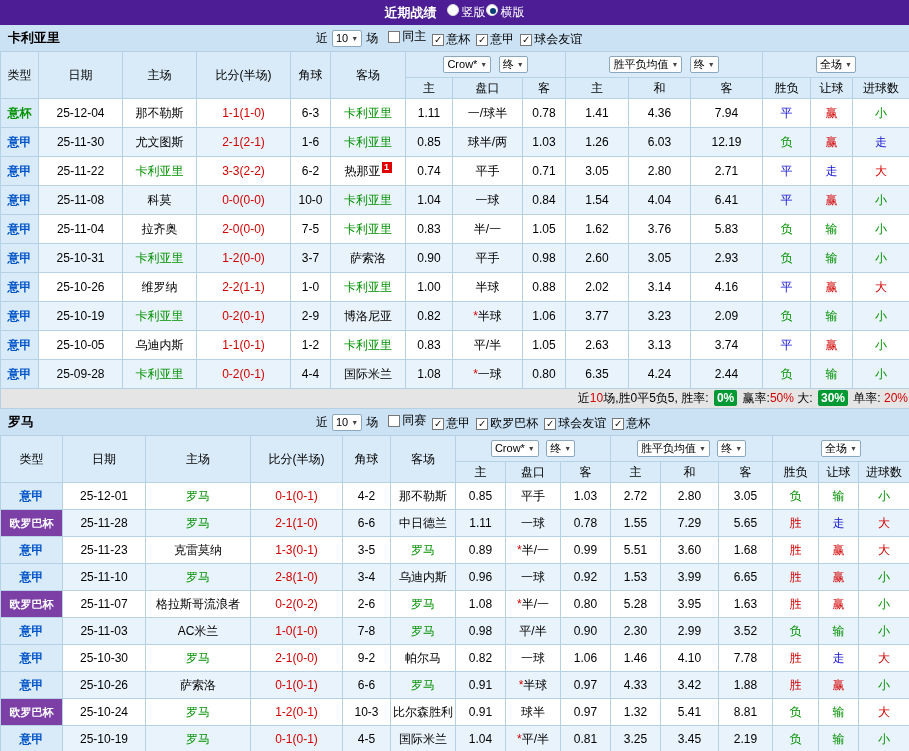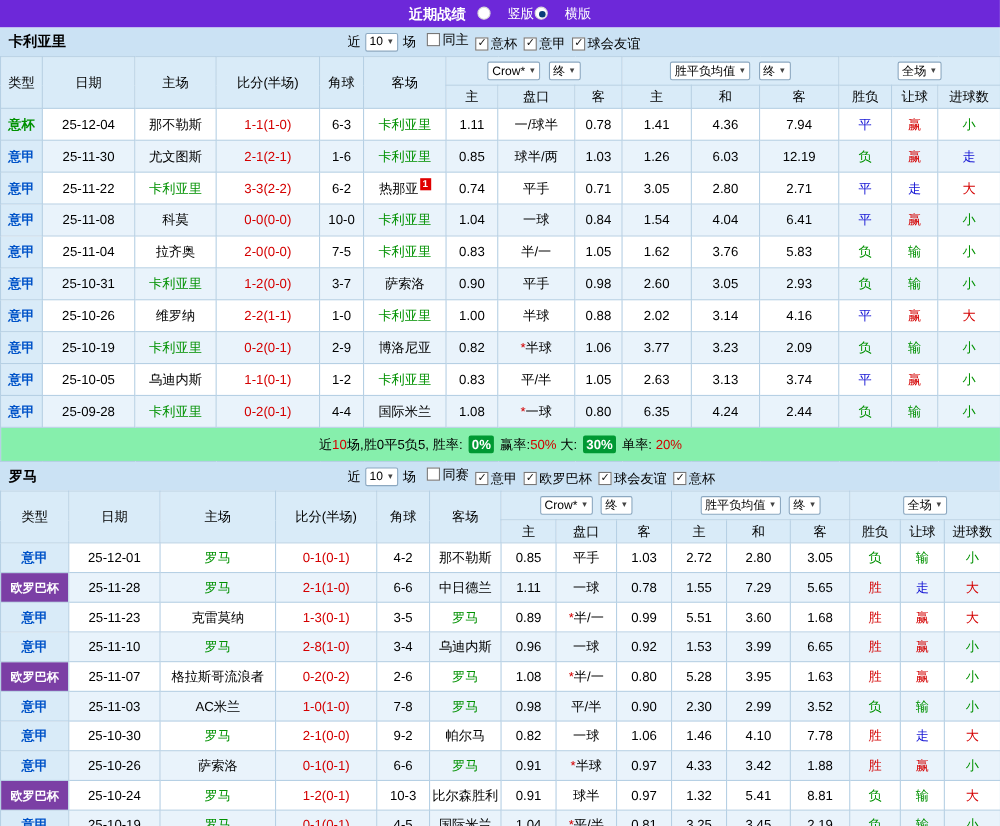--- a/index.html
+++ b/index.html
@@ -1,22 +1,22 @@
 <!DOCTYPE html>
 <html><head>
 <meta charset="utf-8">
 <style>
   * { margin:0; padding:0; box-sizing:border-box; }
   body { background:#fff; font-family:"Liberation Sans","DejaVu Sans",sans-serif; font-size:12px; color:#000; }
   .page { width:909px; height:751px; overflow:hidden; background:#fff; }
 
   
-  .topbar { height:25px; background:#6d28d9; display:flex; align-items:center; justify-content:center; gap:10px; color:#fff; }
+  .topbar { height:25px; background:#4c1d95; display:flex; align-items:center; justify-content:center; gap:10px; color:#fff; }
   .topbar .title { font-weight:bold; font-size:13px; }
-  .radio-opt { display:inline-flex; align-items:center; gap:16px; cursor:pointer; font-size:12px; color:#fff; }
+  .radio-opt { display:inline-flex; gap:3px; cursor:pointer; font-size:12px; color:#fff; }
   .radio { width:12px; height:12px; border-radius:50%; background:#fff; border:1px solid #d9d9d9; display:inline-block; position:relative; }
   .radio.on::after { content:""; position:absolute; left:3px; top:3px; width:6px; height:6px; border-radius:50%; background:#0a3c78; }
 
   
   .team-bar { height:26px; background:#cbe2f4; display:flex; align-items:center; padding:0 8px; }
   .team-name { font-weight:bold; font-size:13px; width:308px; }
   .filters { display:flex; align-items:center; gap:4px; }
   .select { display:inline-flex; align-items:center; gap:3px; background:#fff; border:1px solid #8ca8c0; padding:0 3px; height:17px; font-size:11px; color:#000; border-radius:2px; cursor:default; }
   .select .arr { font-size:7px; color:#444; }
   .cb { display:inline-flex; align-items:center; gap:2px; margin-left:6px; }
@@ -36,21 +36,21 @@
   tbody td.t-league { color:#0053c8; }
   tbody td.t-cup { color:#009100; }
   tbody td.t-europa { background:#7b3fa5; color:#fff; font-size:11px; }
   .green { color:#009100; }
   .score { color:#d40000;text-align:center; }
   .star { color:#d40000; }
   .res-red { color:#d40000; }
   .res-blue { color:#1414d4; }
   .res-green { color:#009100; }
   .badge-red { display:inline-block; background:#e00000; color:#fff; font-size:9px; font-weight:bold; line-height:11px; min-width:10px; margin-left:1px; vertical-align:super; }
-  tfoot td { height:31px; background:#86efac; text-align:center; }
+  tfoot td { height:20px; background:#e5e5e5; text-align:right; }
   tfoot .red { color:#d40000; }
   tfoot .pct { background:#009933; color:#fff; font-weight:bold; padding:1px 3px; border-radius:2px; margin:0 2px; }
 </style>
 </head>
 <body>
 
 <div class="page">
 
   <div class="topbar">
     <span class="title">近期战绩</span>

